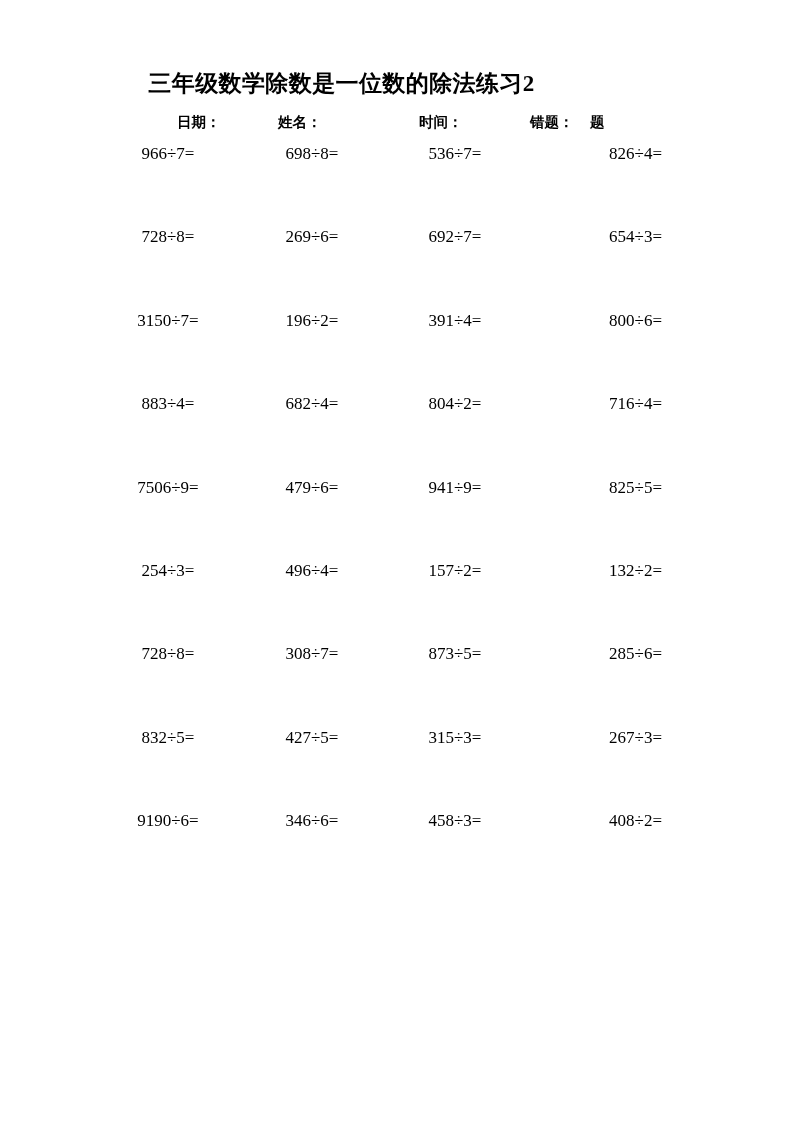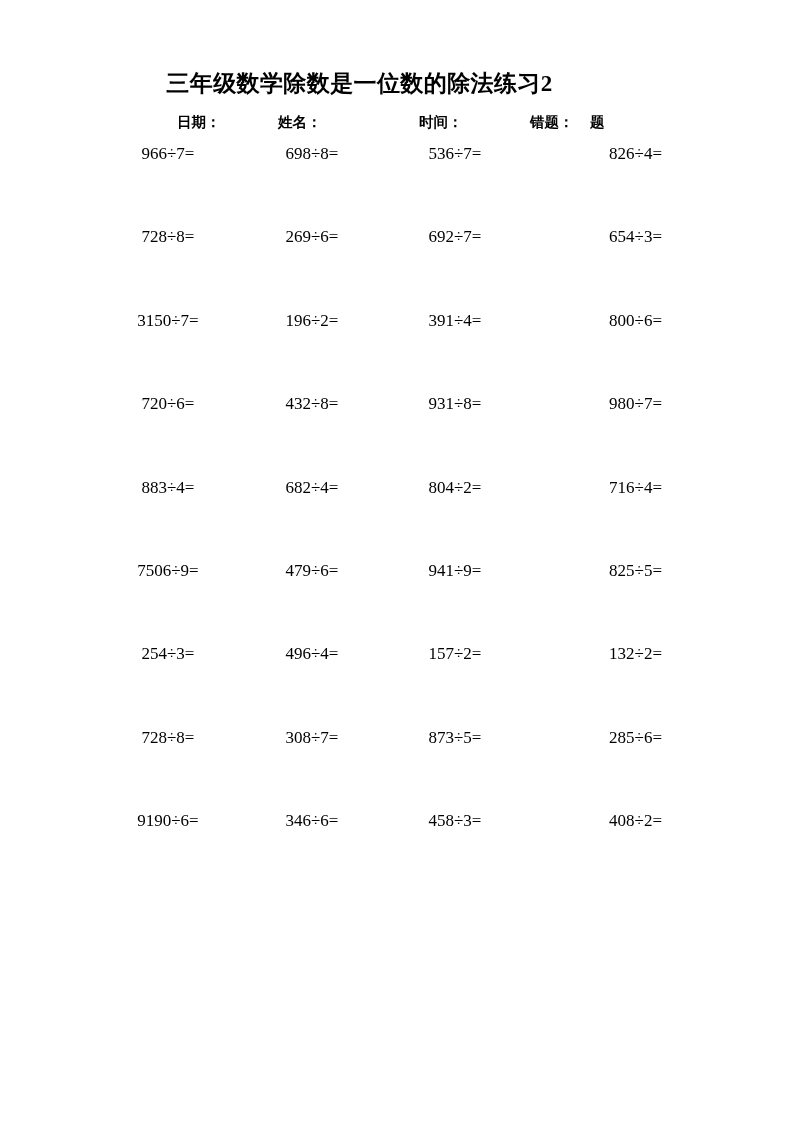--- a/index.html
+++ b/index.html
@@ -29,21 +29,20 @@
     position: absolute;
     left: 0;
     top: 68px;
     width: 683px;
     text-align: center;
     font-size: 23px;
     font-weight: bold;
     letter-spacing: 0.4px;
     white-space: nowrap;
     font-family: "Liberation Serif", "DejaVu Serif", serif;
-    padding-left: 18px;
   }
 
   
   .meta-row {
     position: absolute;
     left: 0;
     top: 113px;
     width: 670px;
     height: 22px;
   }
@@ -116,26 +115,20 @@
         <div class="problem-cell col-2">692÷7=</div>
         <div class="problem-cell col-3">654÷3=</div>
       </div>
       <div class="problem-row">
         <div class="problem-cell col-0">3150÷7=</div>
         <div class="problem-cell col-1">196÷2=</div>
         <div class="problem-cell col-2">391÷4=</div>
         <div class="problem-cell col-3">800÷6=</div>
       </div>
       <div class="problem-row">
-        <div class="problem-cell col-0">720÷6=</div>
-        <div class="problem-cell col-1">432÷8=</div>
-        <div class="problem-cell col-2">931÷8=</div>
-        <div class="problem-cell col-3">980÷7=</div>
-      </div>
-      <div class="problem-row">
         <div class="problem-cell col-0">883÷4=</div>
         <div class="problem-cell col-1">682÷4=</div>
         <div class="problem-cell col-2">804÷2=</div>
         <div class="problem-cell col-3">716÷4=</div>
       </div>
       <div class="problem-row">
         <div class="problem-cell col-0">7506÷9=</div>
         <div class="problem-cell col-1">479÷6=</div>
         <div class="problem-cell col-2">941÷9=</div>
         <div class="problem-cell col-3">825÷5=</div>
@@ -146,20 +139,26 @@
         <div class="problem-cell col-2">157÷2=</div>
         <div class="problem-cell col-3">132÷2=</div>
       </div>
       <div class="problem-row">
         <div class="problem-cell col-0">728÷8=</div>
         <div class="problem-cell col-1">308÷7=</div>
         <div class="problem-cell col-2">873÷5=</div>
         <div class="problem-cell col-3">285÷6=</div>
       </div>
       <div class="problem-row">
+        <div class="problem-cell col-0">832÷5=</div>
+        <div class="problem-cell col-1">427÷5=</div>
+        <div class="problem-cell col-2">315÷3=</div>
+        <div class="problem-cell col-3">267÷3=</div>
+      </div>
+      <div class="problem-row">
         <div class="problem-cell col-0">9190÷6=</div>
         <div class="problem-cell col-1">346÷6=</div>
         <div class="problem-cell col-2">458÷3=</div>
         <div class="problem-cell col-3">408÷2=</div>
       </div>
     </div>
 
 </div>
 
 </body></html>

